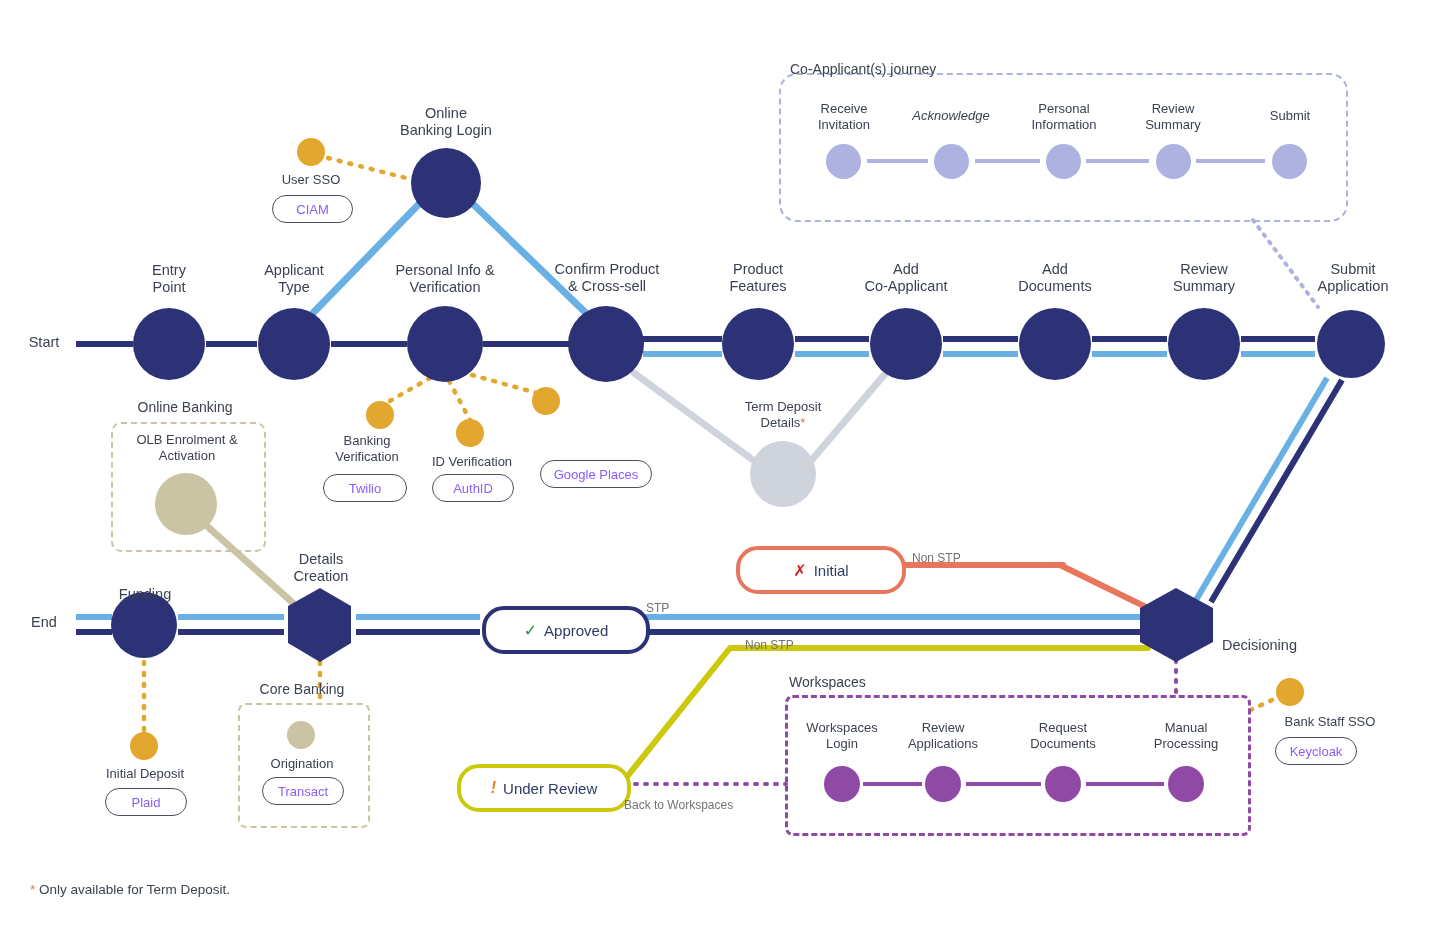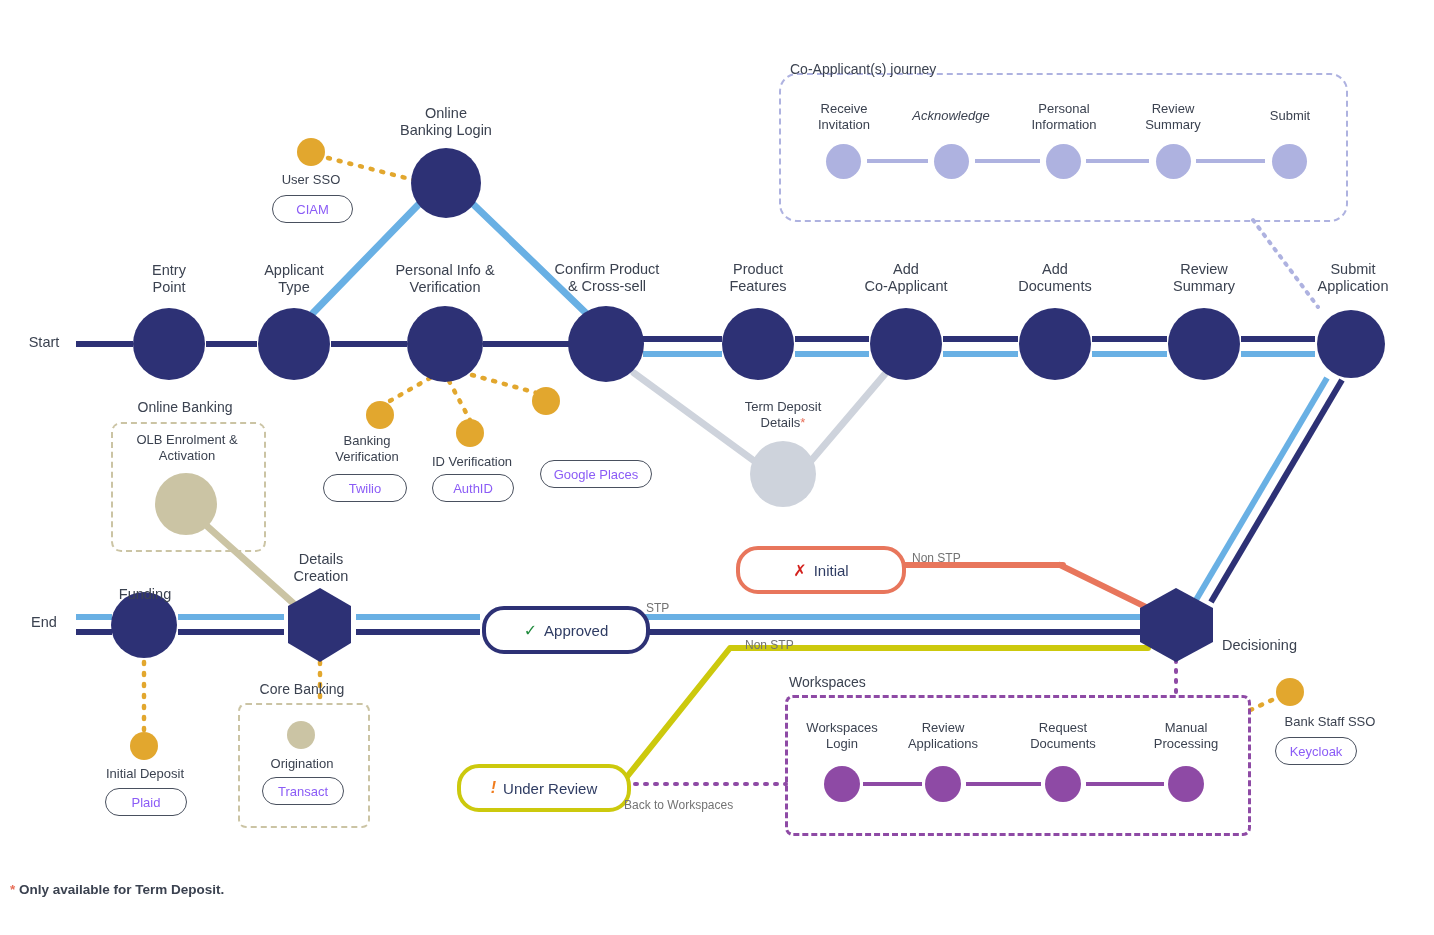--- a/index.html
+++ b/index.html
@@ -273,18 +273,18 @@
 Documents</div>
   <div class="wk-circle" style="left:1045px;top:766px;width:36px;height:36px;"></div>
 
   <div class="lbl small-label" style="left:1130px;top:720px;width:112px;">Manual
 Processing</div>
   <div class="wk-circle" style="left:1168px;top:766px;width:36px;height:36px;"></div>
 
   <div class="lbl small-label" style="left:1268px;top:714px;width:124px;">Bank Staff SSO</div>
   <div class="pill" style="left:1275px;top:737px;width:80px;">Keycloak</div>
 
-  <div class="footnote" style="left:10px;top:882px;font-weight:bold;">
+  <div class="footnote" style="left:30px;top:882px;">
     <span class="star">*</span>
     <span>Only available for Term Deposit.</span>
   </div>
 
 </div>
 
 </body></html>

